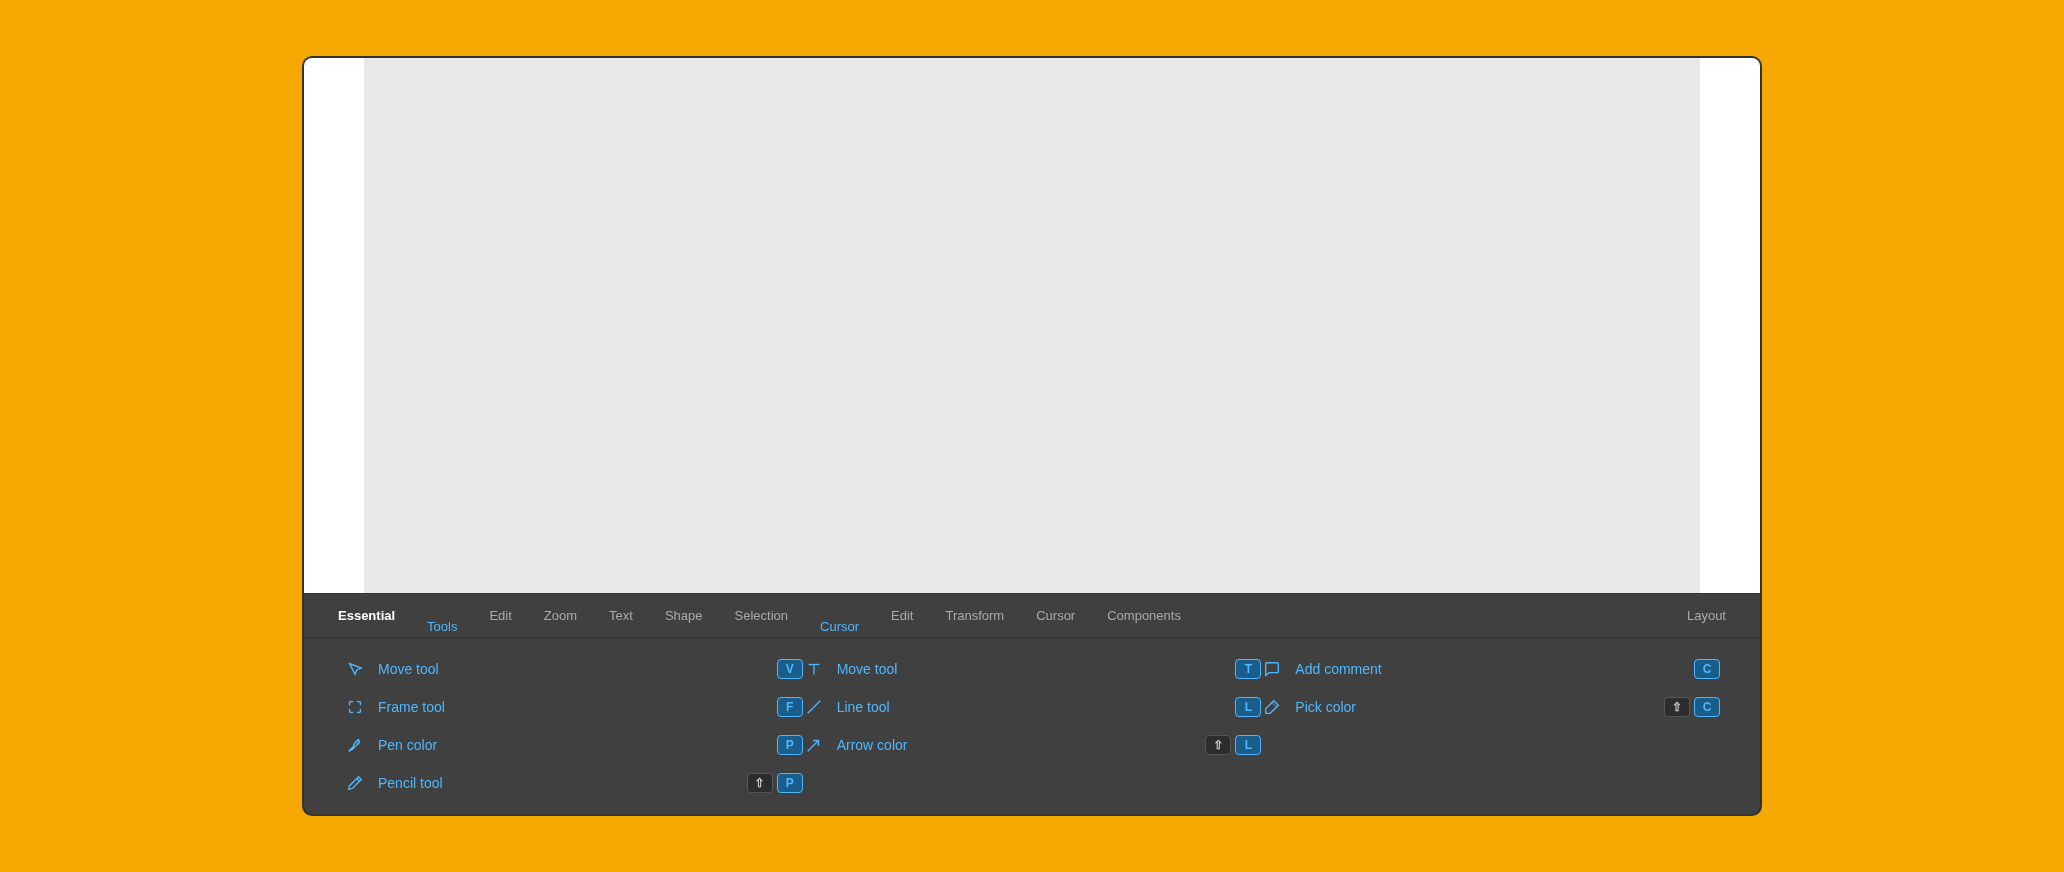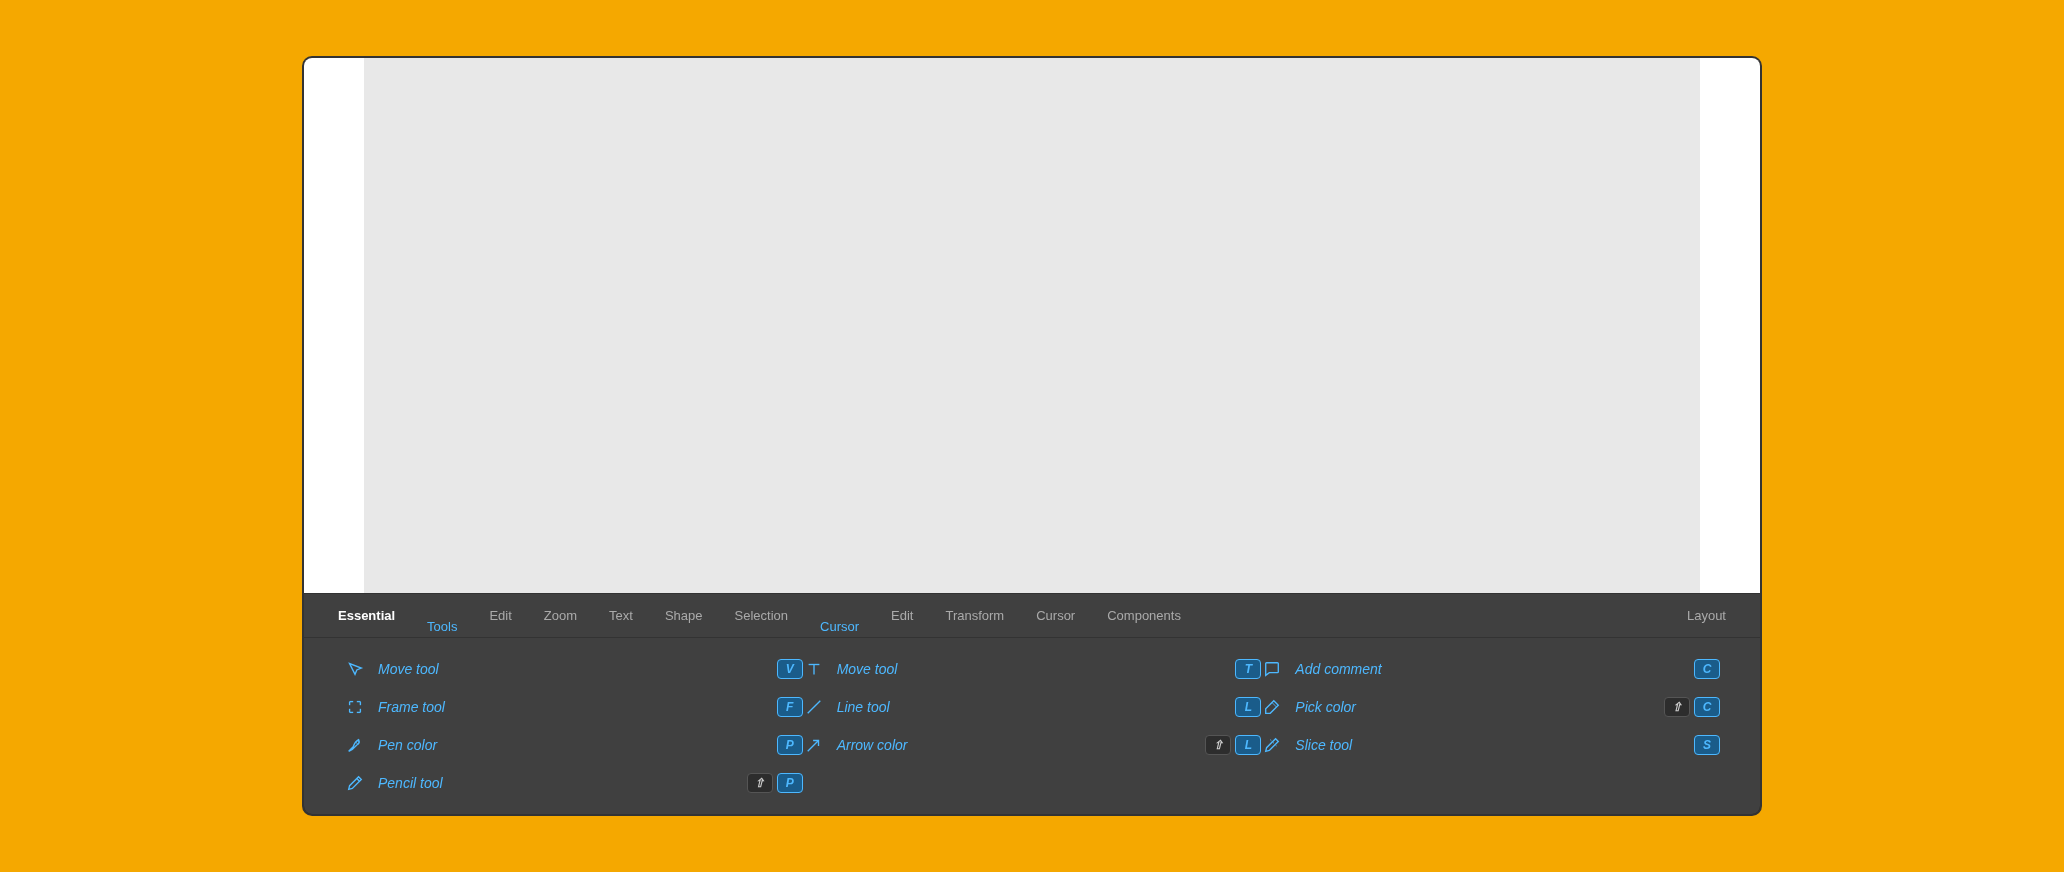--- a/index.html
+++ b/index.html
@@ -69,21 +69,20 @@
     }
     .tab-item.highlighted {
       color: #4db8ff;
       margin-top: 21px;
     }
     .tools-grid {
       display: grid;
       grid-template-columns: repeat(3, 1fr);
       padding: 16px 40px;
       gap: 24px 0;
-      font-style: italic;
     }
     .tool-column {
       display: flex;
       flex-direction: column;
       gap: 8px;
     }
     .tool-row {
       display: flex;
       align-items: center;
       justify-content: space-between;
@@ -311,31 +310,17 @@
               </svg>
             </div>
             <span class="tool-name">Pick color</span>
           </div>
           <div class="tool-keys">
             <span class="key-badge">⇧</span>
             <span class="key-badge highlight">C</span>
           </div>
         </div>
 
-        <div class="tool-row">
-          <div class="tool-left">
-            <div class="tool-icon">
-              <svg class="icon-svg" viewBox="0 0 20 20">
-                <path d="M14 3 L17 6 L7 16 L3 17 L4 13 Z" stroke="#4db8ff" stroke-width="1.5" fill="none"></path>
-                <line x1="8" y1="4" x2="16" y2="12" stroke="#4db8ff" stroke-width="1" stroke-dasharray="2,2"></line>
-              </svg>
-            </div>
-            <span class="tool-name">Slice tool</span>
-          </div>
-          <div class="tool-keys">
-            <span class="key-badge highlight">S</span>
-          </div>
-        </div>
       </div>
 
     </div>
   </div>
 </div>
 
 </body></html>

